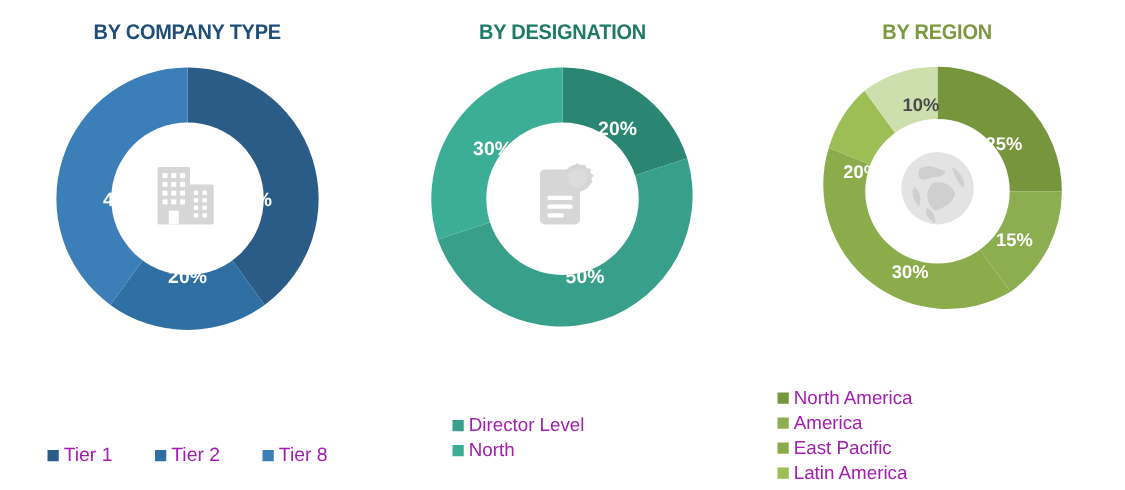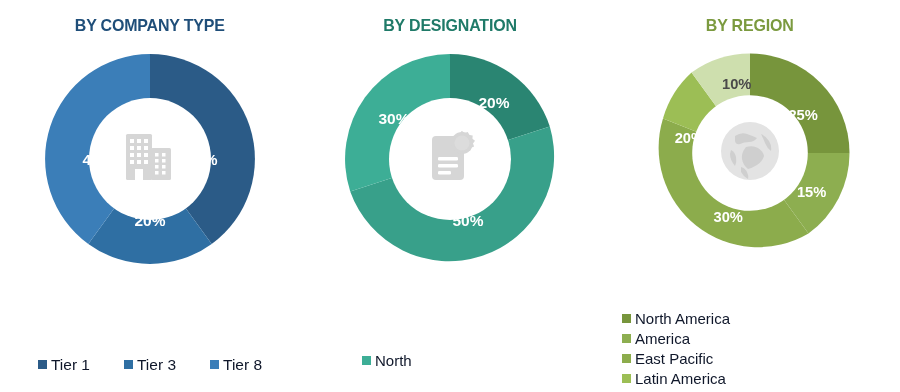--- a/index.html
+++ b/index.html
@@ -78,21 +78,21 @@
     gap:4px;
     white-space:nowrap;
   }
   .swatch{
     width:9px;height:9px;
     flex:0 0 auto;
     display:inline-block;
   }
   .legend-text{
     font-size:15px;
-    color:#0f172a;
+    color:#a21caf;
     line-height:19px;
   }
   .legend-h .legend-text{font-size:15.5px;}
 </style>
 </head>
 <body>
 
 <div class="board">
 
   <div class="panel">
@@ -146,21 +146,21 @@
       </div>
     </div>
 
     <div class="legend-h">
       <div class="legend-item">
         <span class="swatch" style="background:#2B5B87;"></span>
         <span class="legend-text">Tier 1</span>
       </div>
       <div class="legend-item">
         <span class="swatch" style="background:#2F6FA3;"></span>
-        <span class="legend-text">Tier 3</span>
+        <span class="legend-text">Tier 2</span>
       </div>
       <div class="legend-item">
         <span class="swatch" style="background:#3B7EB8;"></span>
         <span class="legend-text">Tier 8</span>
       </div>
     </div>
   </div>
 
   <div class="panel">
     <div class="panel-title" style="color:#1F7A68;">BY DESIGNATION</div>
@@ -191,20 +191,24 @@
           <g fill="#d6d6d6">
             <circle cx="38" cy="13" r="11"></circle>
             <path d="M38 1 l2.6 2.1 3.2-1.1 1.6 3 3.3.4-.3 3.3 2.6 2.1-2 2.7 1.1 3.1-3.1 1.2-.9 3.2-3.3-.5-2.5 2.2-2.3-2.4-3.3.3-.7-3.2-3.2-1 .9-3.2-1.9-2.8 2.7-2-.1-3.3 3.3-.6 1.4-3z"></path>
           </g>
           <circle cx="38" cy="13" r="7.5" fill="#dcdcdc"></circle>
         </svg>
       </div>
     </div>
 
     <div class="legend-v designation">
+      <div class="legend-item">
+        <span class="swatch" style="background:#38A08A;"></span>
+        <span class="legend-text">Director Level</span>
+      </div>
       <div class="legend-item">
         <span class="swatch" style="background:#3DAE96;"></span>
         <span class="legend-text">North</span>
       </div>
     </div>
   </div>
 
   <div class="panel">
     <div class="panel-title" style="color:#7B9A3F;">BY REGION</div>
 

